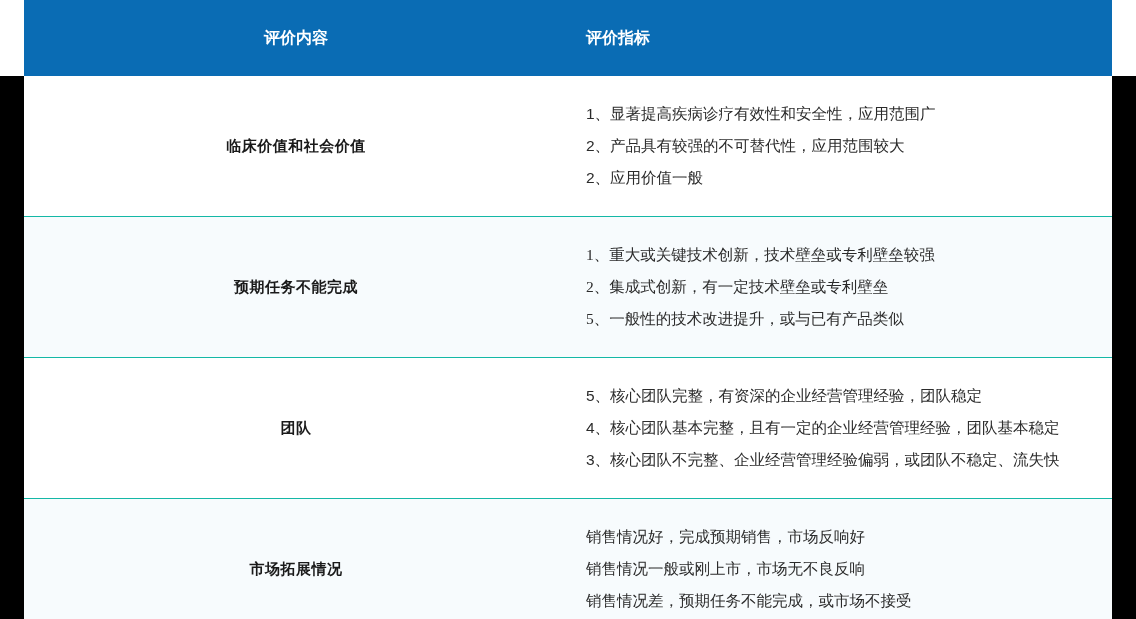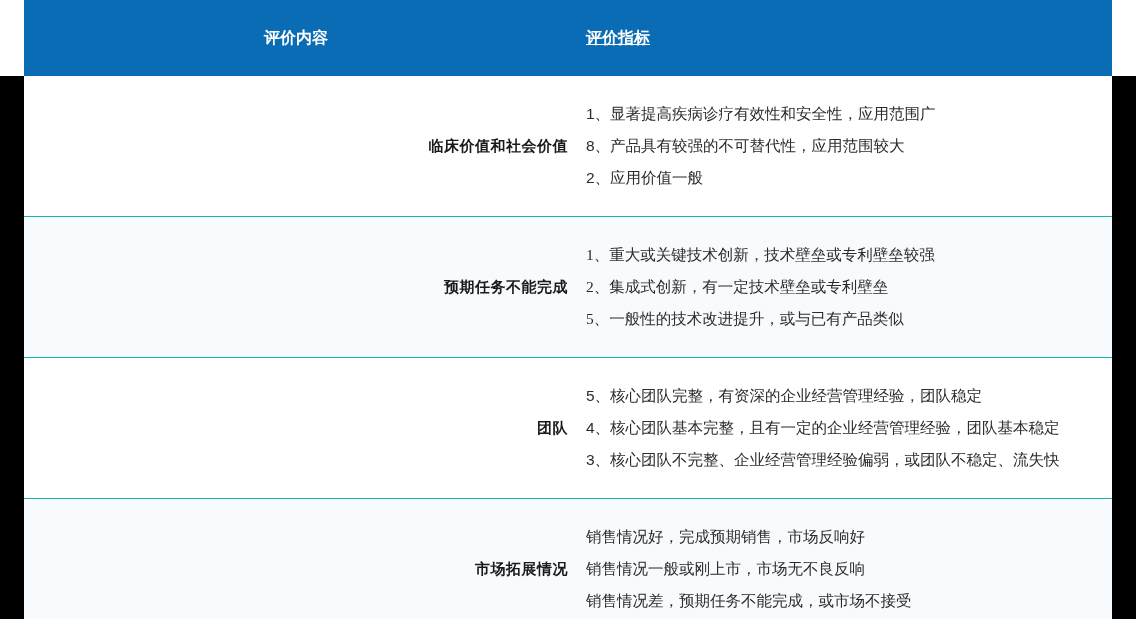--- a/index.html
+++ b/index.html
@@ -50,37 +50,36 @@
   }
   .th-content {
     display: block;
   }
   th.col-a .th-content {
     text-align: center;
     padding-left: 0;
   }
   th.col-b .th-content {
     padding-left: 18px;
-    text-decoration: underline;
   }
   .table td {
     vertical-align: middle;
     padding: 0;
     border-bottom: 1px solid #14b8a6;
   }
   tr.row-alt td {
     background: #f7fbfd;
     font-family: Liberation Serif, serif;
   }
   tr.row-plain td {
     background: #ffffff;
   }
   td.cell-label {
     width: 318px;
-    text-align: right;
+    text-align: center;
     font-size: 15px;
     font-weight: bold;
     color: #1a1a1a;
     letter-spacing: 0.5px;
   }
   td.cell-items {
     padding: 22px 20px 22px 18px;
   }
   .item-line {
     font-size: 15.5px;
@@ -109,21 +108,21 @@
       </tr>
     </thead>
     <tbody>
 
       <tr class="row-plain">
         <td class="cell-label">
           <span>临床价值和社会价值</span>
         </td>
         <td class="cell-items">
           <div class="item-line">1、显著提高疾病诊疗有效性和安全性，应用范围广</div>
-          <div class="item-line">8、产品具有较强的不可替代性，应用范围较大</div>
+          <div class="item-line">2、产品具有较强的不可替代性，应用范围较大</div>
           <div class="item-line">2、应用价值一般</div>
         </td>
       </tr>
 
       <tr class="row-alt">
         <td class="cell-label">
           <span>预期任务不能完成</span>
         </td>
         <td class="cell-items">
           <div class="item-line">1、重大或关键技术创新，技术壁垒或专利壁垒较强</div>

